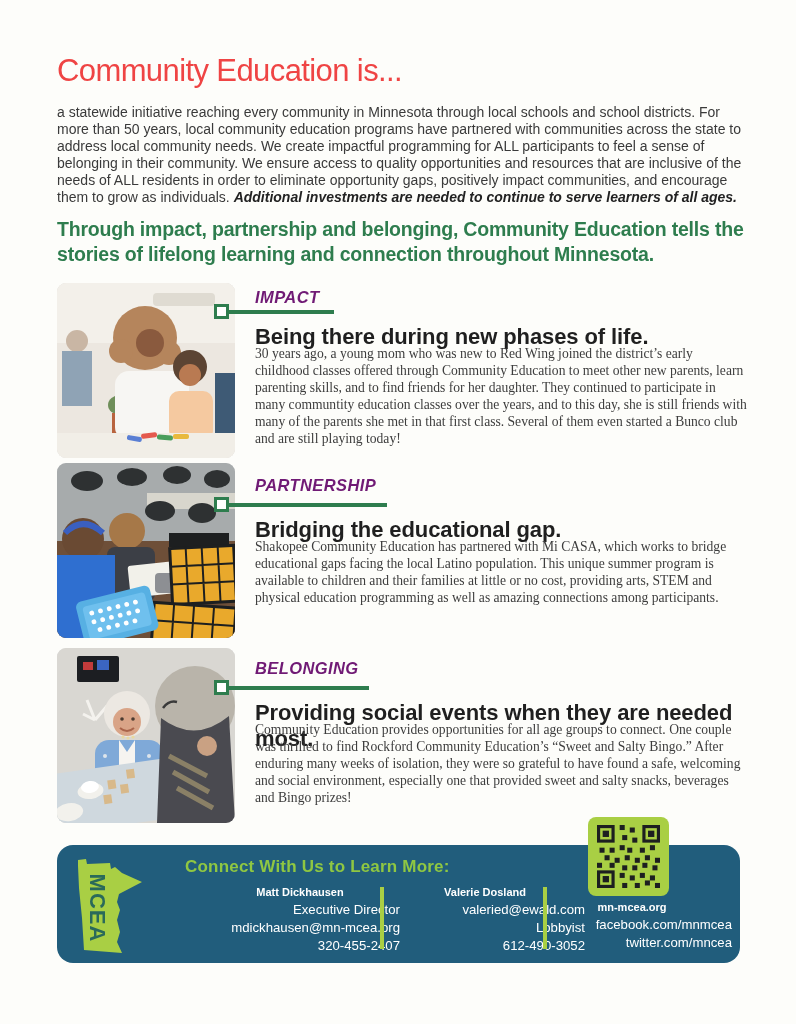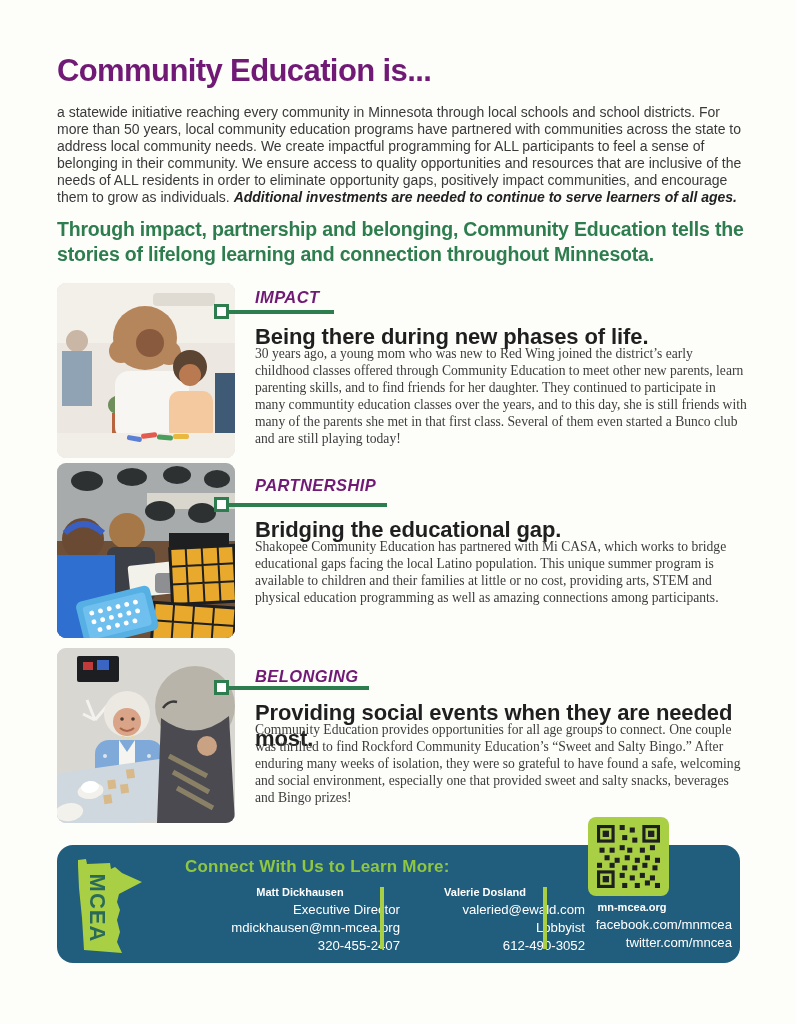--- a/index.html
+++ b/index.html
@@ -5,22 +5,22 @@
   * { margin:0; padding:0; box-sizing:border-box; }
   html,body { background:#ffffff; }
   body { font-family:"Liberation Sans", sans-serif; }
   .page {
     position:relative; width:796px; height:1024px; margin:0 auto;
     background:#fdfdfa; overflow:hidden;
   }
   
   .title {
     position:absolute; left:57px; top:53px;
-    font-size:31px; font-weight:700; letter-spacing:-0.6px;
-    color:#701a75;
+    font-size:31px; font-weight:400; letter-spacing:-0.6px;
+    color:#ef4444;
   }
   .intro {
     position:absolute; left:57px; top:104px; width:692px;
     font-size:14px; line-height:16.9px; color:#3a3a3a;
   }
   .intro .em { font-weight:bold; font-style:italic; color:#222; }
   .tagline {
     position:absolute; left:57px; top:217px; width:700px;
     font-size:19.5px; line-height:25px; font-weight:bold;
     color:#2e7d4e; letter-spacing:-0.2px;
@@ -48,21 +48,21 @@
   .row-impact    .marker { top:21px; }
   .row-partner   .marker { top:34px; }
   .row-belonging .marker { top:32px; }
   .section-label {
     position:absolute; left:198px;
     font-size:16.5px; font-weight:bold; font-style:italic;
     letter-spacing:0.4px; color:#701a75;
   }
   .row-impact    .section-label { top:5px; }
   .row-partner   .section-label { top:13px; }
-  .row-belonging .section-label { top:19px; }
+  .row-belonging .section-label { top:11px; }
   .section-headline {
     position:absolute; left:198px; width:494px;
     font-size:22px; font-weight:bold; color:#1f1f1f; letter-spacing:-0.1px;
   }
   .row-impact    .section-headline { top:41px; }
   .row-partner   .section-headline { top:54px; }
   .row-belonging .section-headline { top:52px; }
   .section-body {
     position:absolute; left:198px; width:494px;
     font-size:13.6px; line-height:16.9px; color:#3d3d3d;font-family:Liberation Serif, serif;

